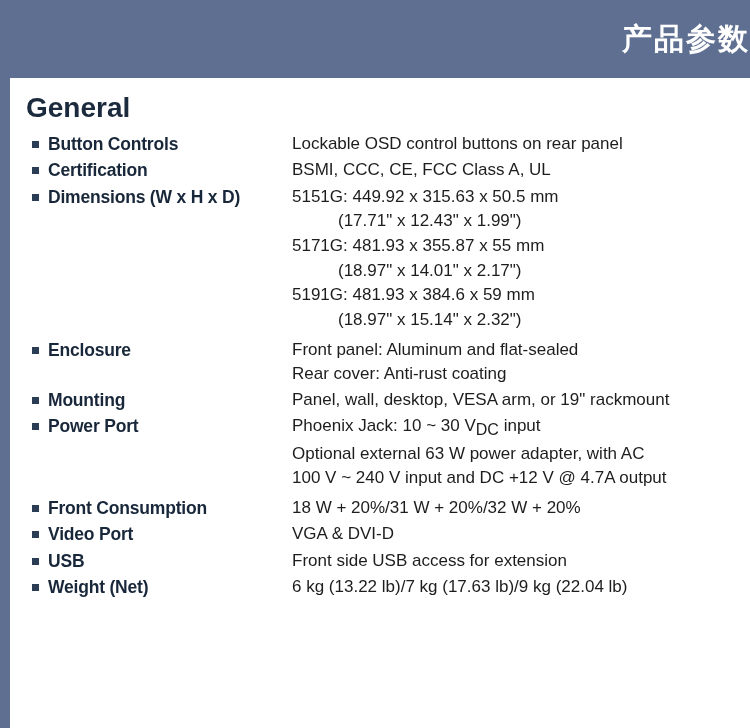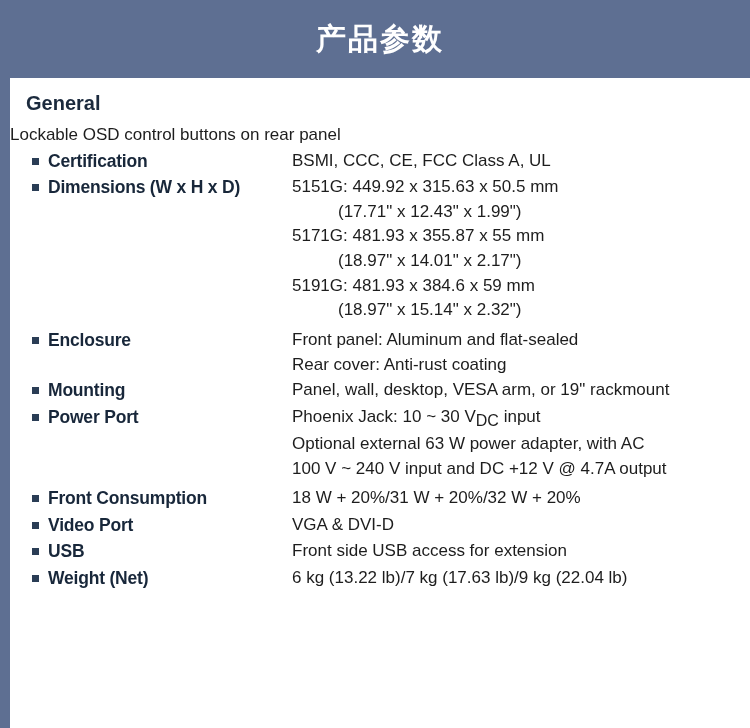--- a/index.html
+++ b/index.html
@@ -31,41 +31,41 @@
   }
   .header {
     position: absolute;
     left: 10px;
     top: 0;
     width: 740px;
     height: 78px;
     background: #5e6f92;
     display: flex;
     align-items: center;
-    justify-content: center;
+    justify-content: flex-end;
   }
   .header-title {
     color: #ffffff;
     font-size: 30px;
     font-weight: bold;
     letter-spacing: 2px;
     font-family: "DejaVu Sans", "Liberation Sans", sans-serif;
   }
   .body-area {
     position: absolute;
     left: 10px;
     top: 78px;
     width: 740px;
     height: 650px;
     background: #ffffff;
     padding: 14px 0 0 0;
     box-sizing: border-box;
   }
   .section-title {
-    font-size: 20px;
+    font-size: 28px;
     font-weight: bold;
     color: #1b2a3d;
     padding-left: 16px;
     margin-bottom: 8px;
     font-family: "Liberation Sans", sans-serif;
   }
   .row {
     display: flex;
     align-items: flex-start;
     margin-bottom: 1px;
@@ -123,20 +123,24 @@
   <div class="header">
     <div class="header-title">产品参数</div>
   </div>
 
   <div class="body-area">
     <div class="section-title">General</div>
 
     <div class="spec-rows">
 
       <div class="row">
+        <div class="bullet-cell">
+          <span class="bullet"></span>
+          <span class="label">Button Controls</span>
+        </div>
         <div class="value-cell">
           <div class="value-line">Lockable OSD control buttons on rear panel</div>
         </div>
       </div>
 
       <div class="row">
         <div class="bullet-cell">
           <span class="bullet"></span>
           <span class="label">Certification</span>
         </div>

